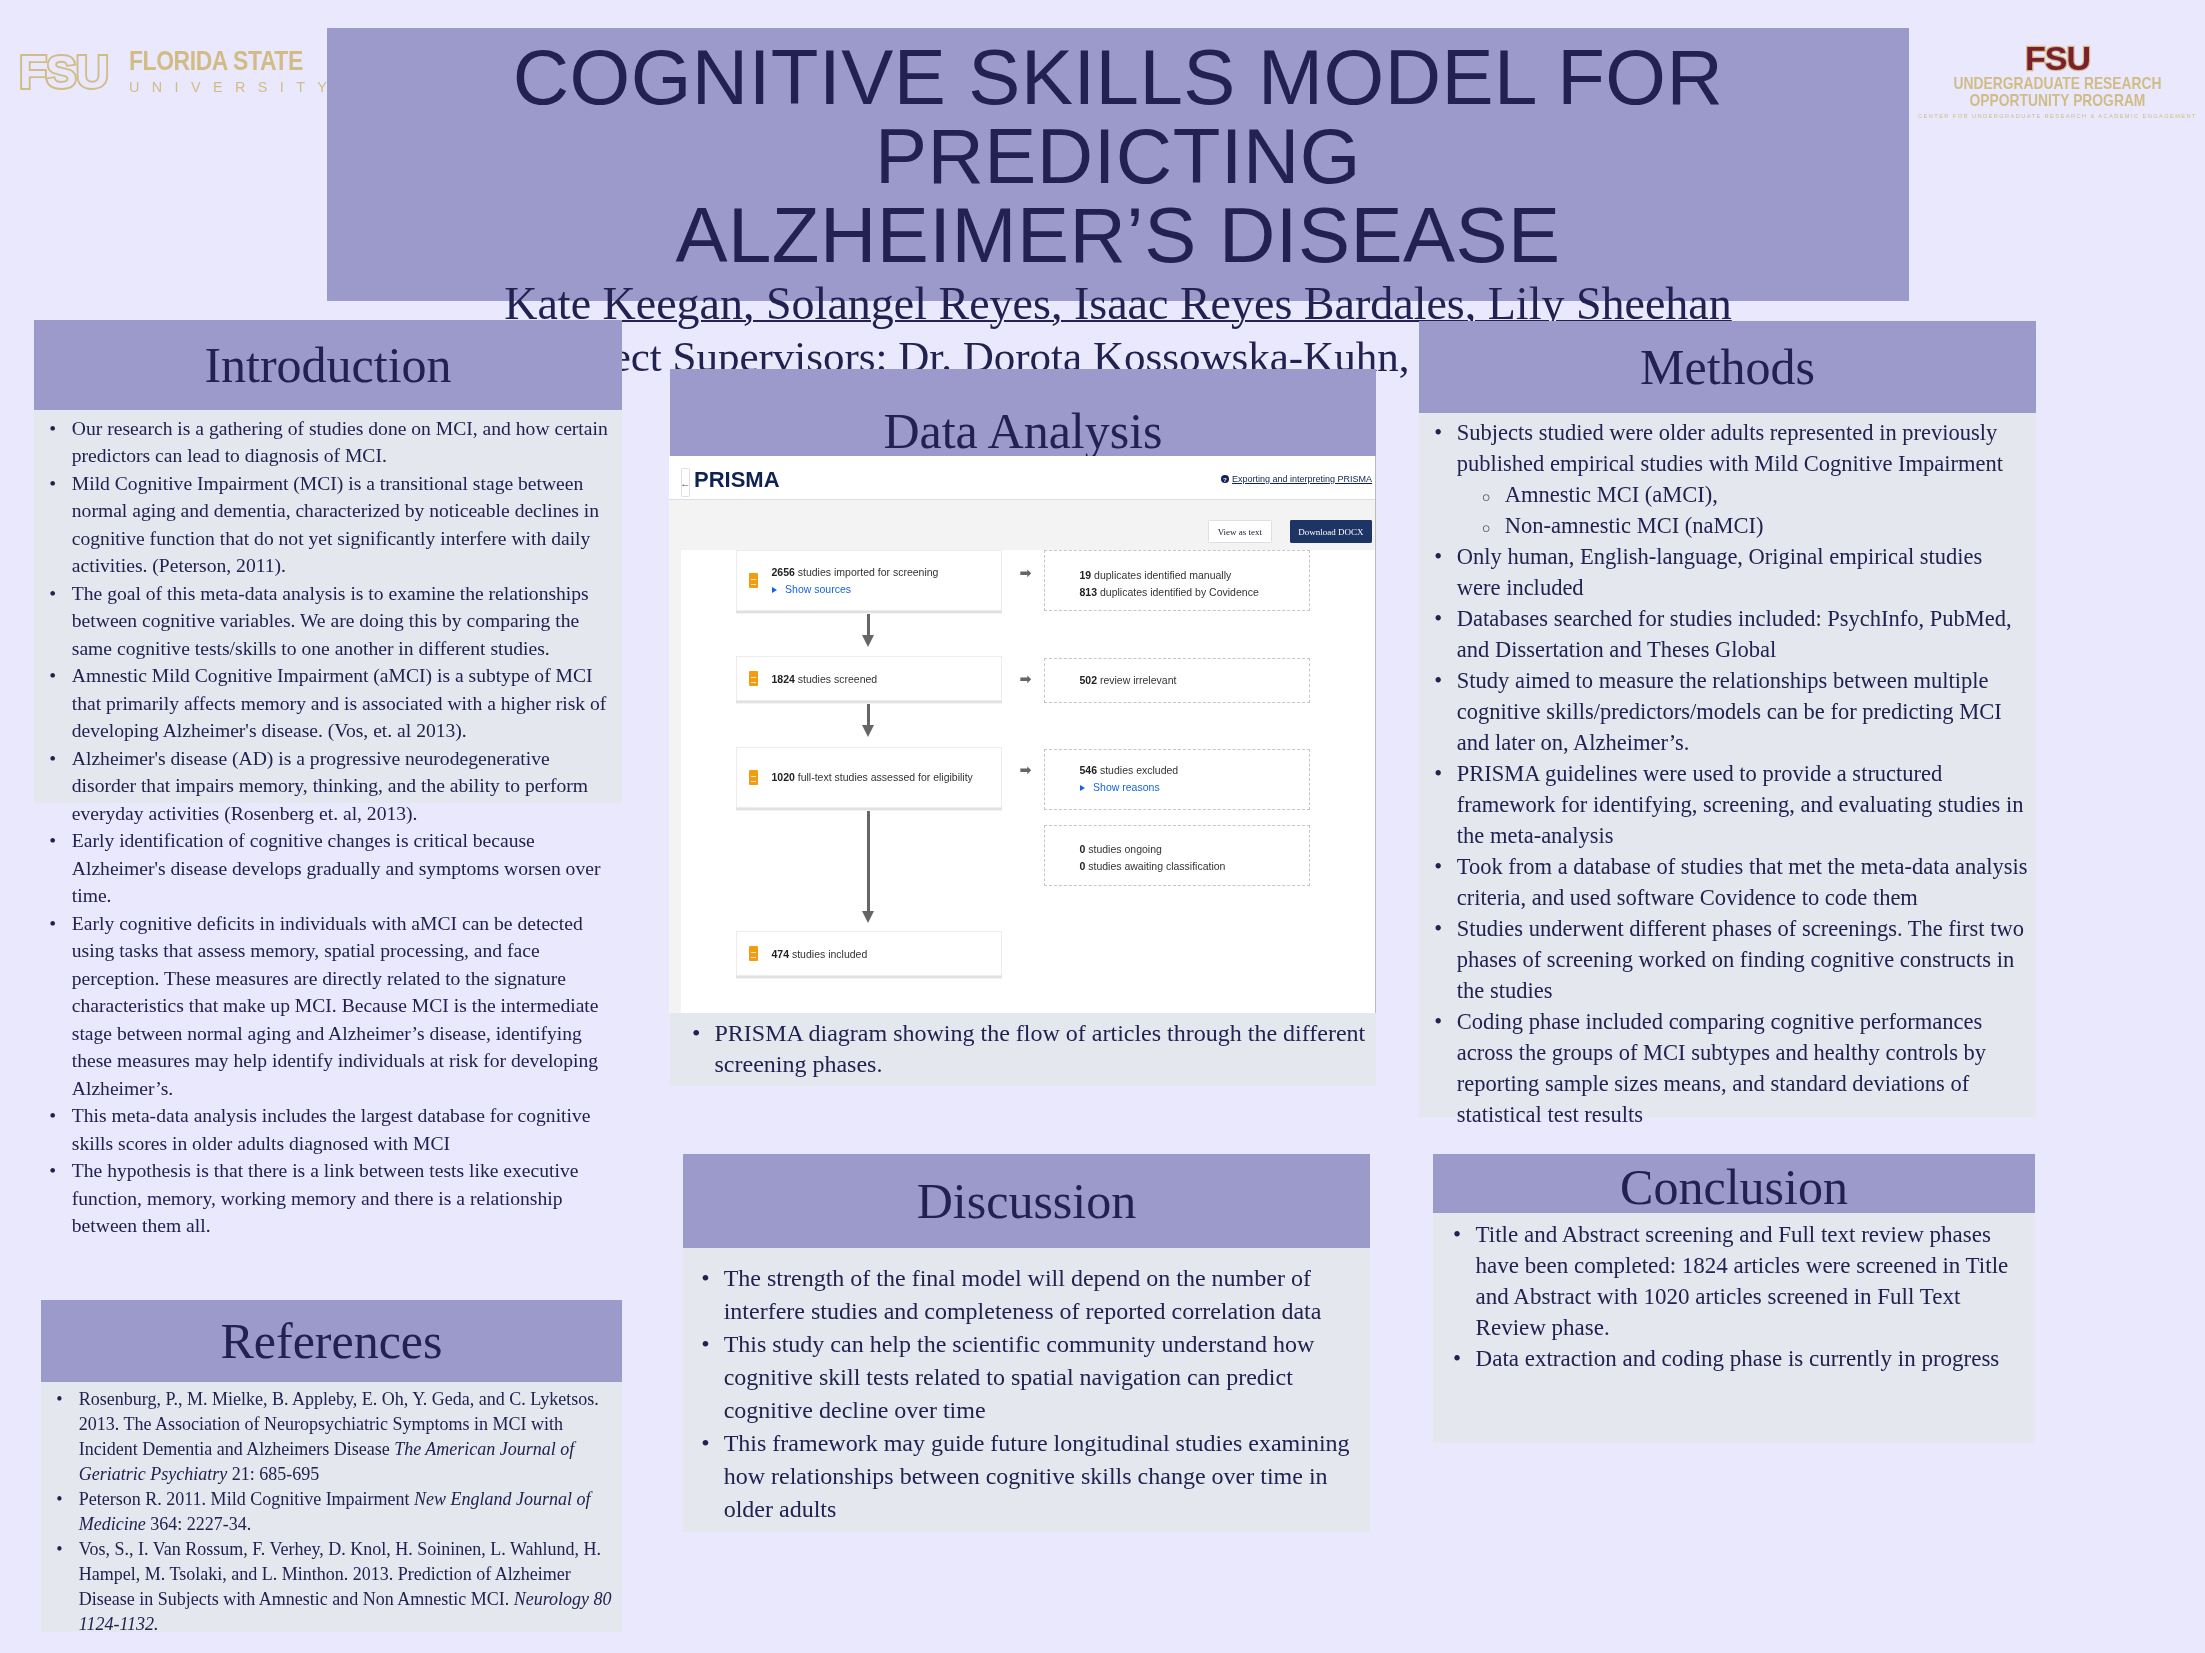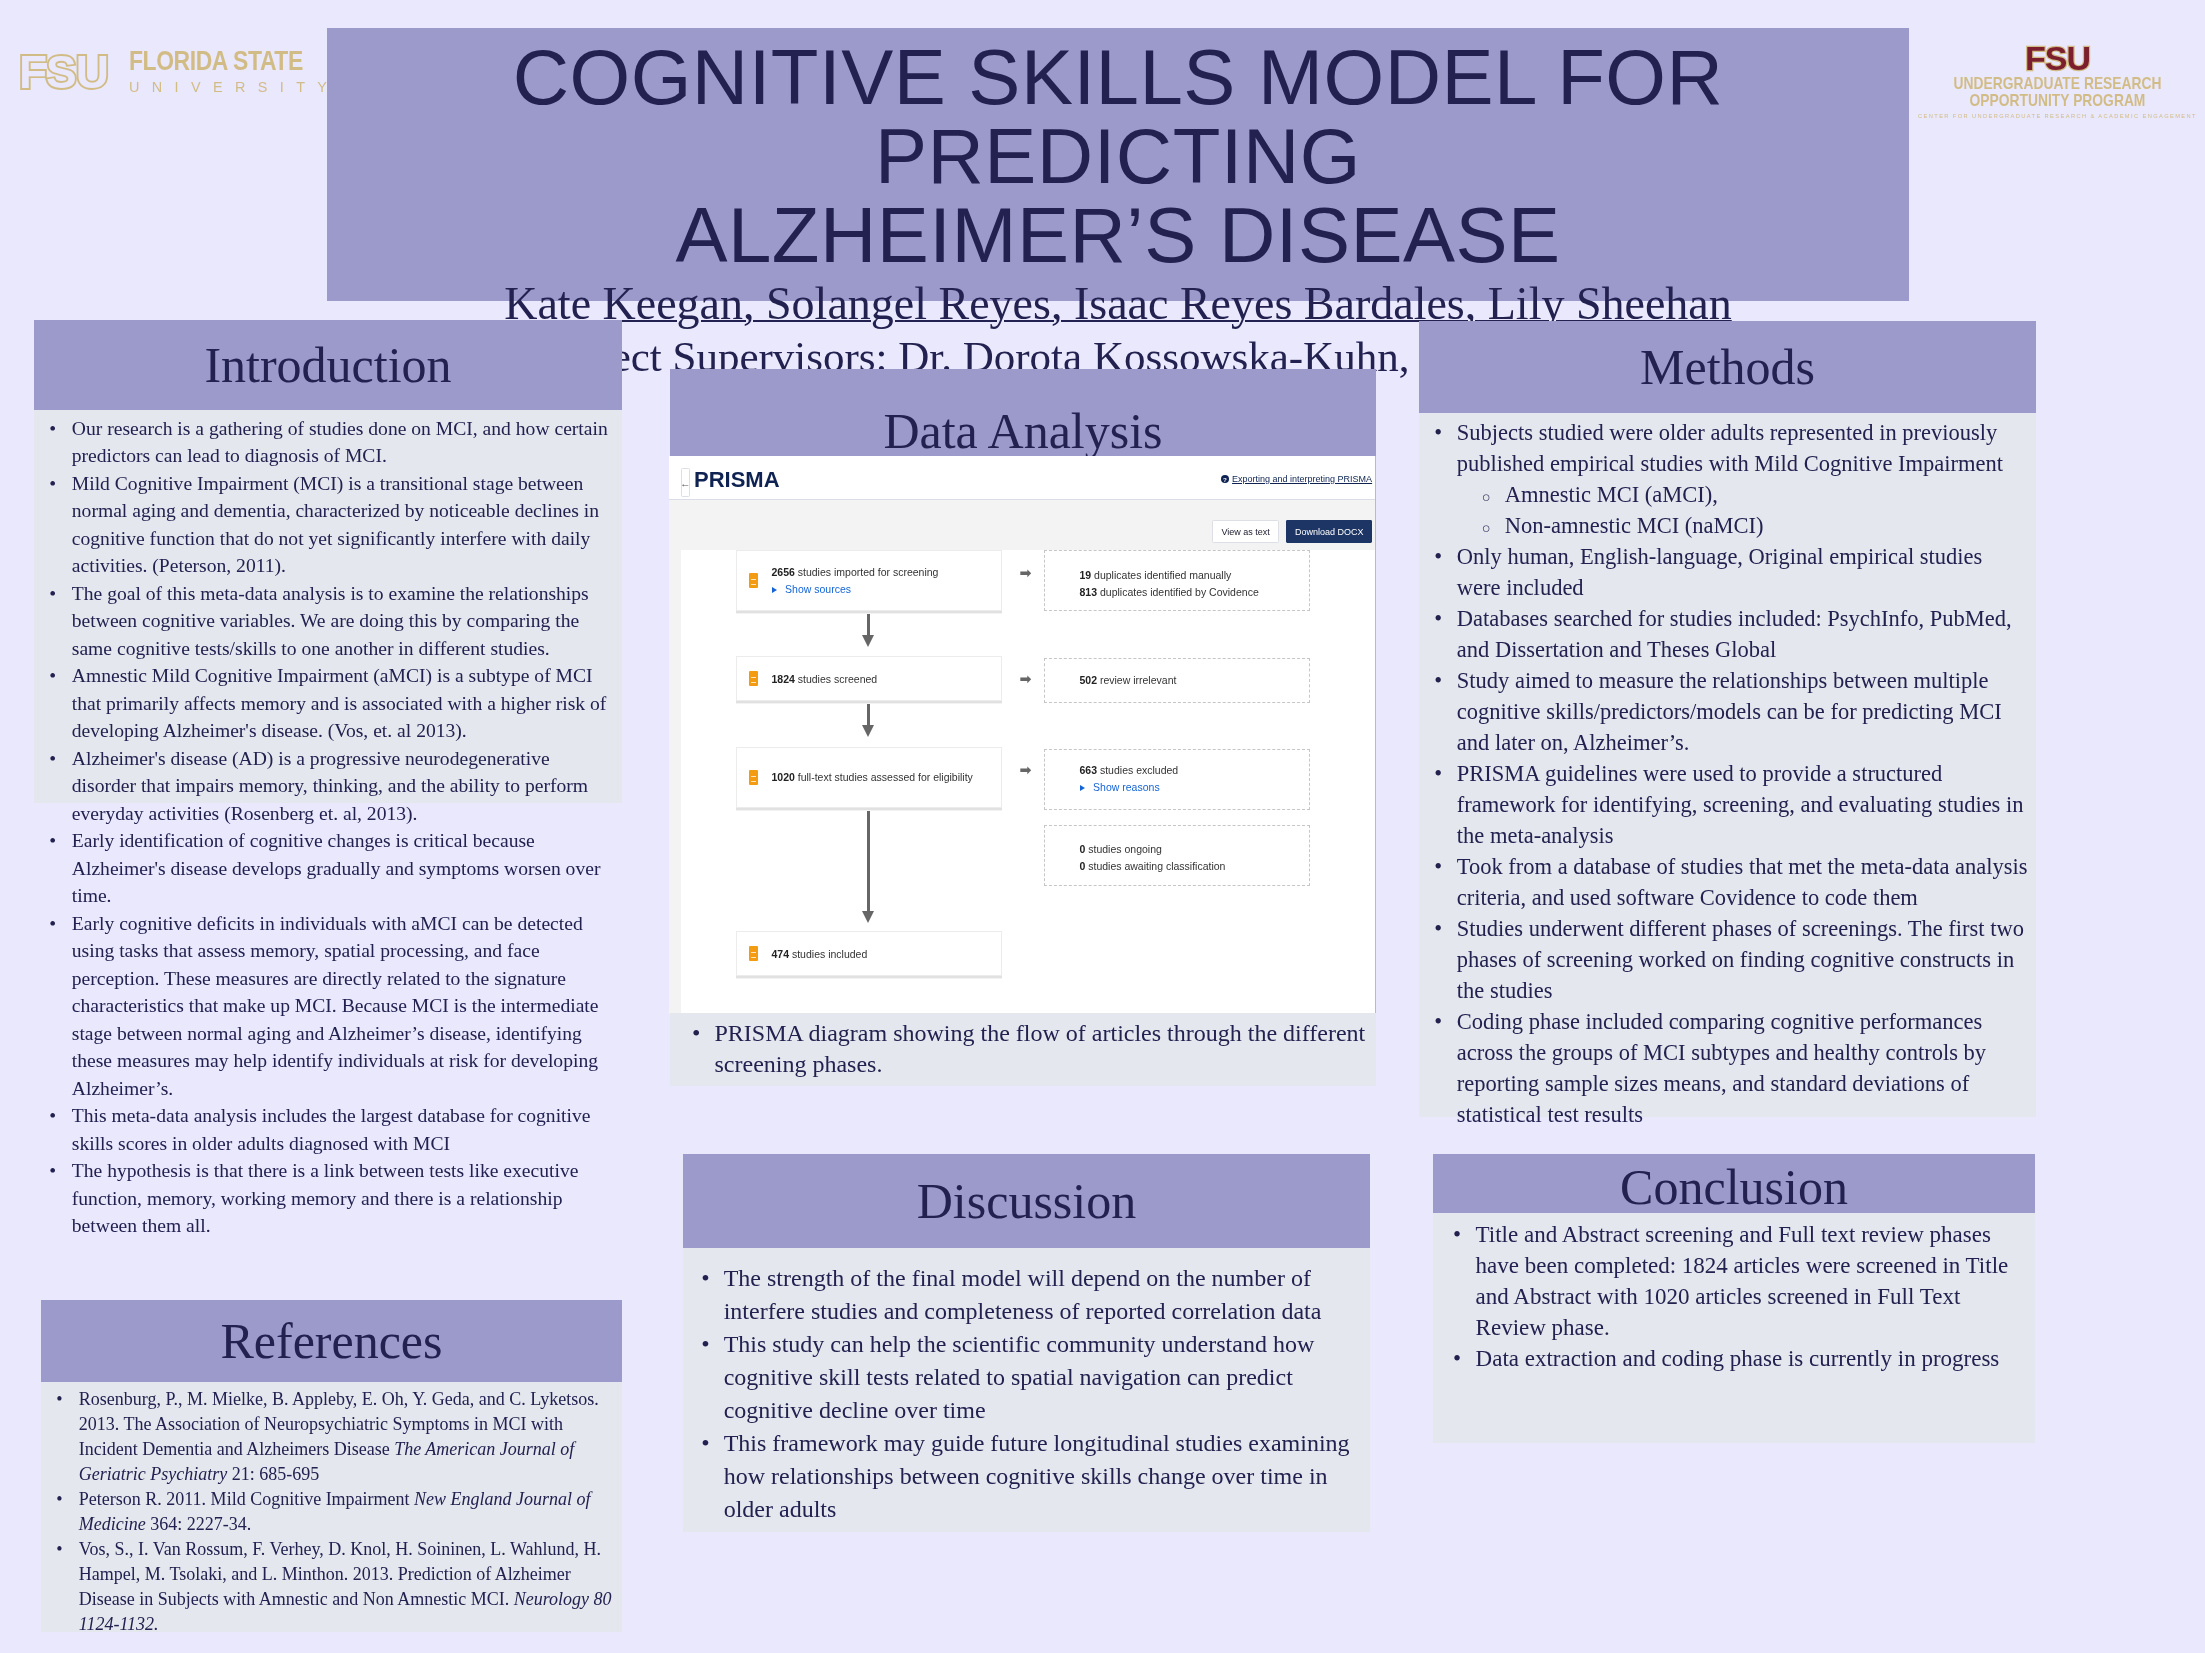--- a/index.html
+++ b/index.html
@@ -49,21 +49,21 @@
   .caption-body { font-size: 24px; line-height: 31px; padding: 4.8px 9.6px 6.7px 11.5px; }
 
   
   .prisma { left: 669px; top: 456px; width: 707px; height: 558px; background: #f3f3f3; font-family: "Liberation Sans", "DejaVu Sans", sans-serif; overflow: hidden; border-right: 1px solid #bbb; }
   .pr-top { height: 44px; background: #fff; border-bottom: 1px solid #dadde6; position: relative; }
   .pr-back { position: absolute; left: 11.5px; top: 12.4px; width: 9.6px; height: 29px; border: 0.5px solid #dcdfe6; border-radius: 1.4px; background: #fff; color: #555; font-size: 10.5px; display: flex; align-items: center; justify-content: center; }
   .pr-title { position: absolute; left: 25px; top: 10.5px; font-size: 22px; font-weight: 700; color: #0e2352; }
   .pr-help { position: absolute; right: 2.9px; top: 18px; font-size: 9px; color: #0e2352; display: flex; align-items: center; gap: 2.9px; }
   .pr-help .q { width: 8.6px; height: 8.6px; border-radius: 50%; background: #0e2352; color: #fff; font-size: 6.2px; font-weight: 700; display: flex; align-items: center; justify-content: center; }
   .pr-help a { color: #0e2352; text-decoration: underline; }
-  .pr-btns { position: absolute; right: 2.9px; top: 64px; display: flex; gap: 7px; }
+  .pr-btns { position: absolute; right: 2.9px; top: 64px; display: flex; gap: 18px; font-family: Liberation Serif, serif; }
   .pr-btn { height: 23px; padding: 0 8.6px; display: flex; align-items: center; font-size: 9px; border-radius: 1.4px; }
   .pr-btn.light { background: #fff; border: 0.5px solid #dcdfe6; color: #1a1a2e; }
   .pr-btn.dark { background: #1c3564; color: #fff; }
 
   .pr-canvas { position: absolute; left: 11.5px; top: 94px; width: 695px; height: 479px; background: #fff; }
   .pbox { position: absolute; background: #fff; border: 0.5px solid #ececec; box-shadow: 0 2.4px 0 #e1e1e1; font-size: 10.5px; color: #333; display: flex; align-items: center; }
   .pbox .doc { position: absolute; left: 12.4px; width: 9.6px; height: 14.4px; background: #f39c12; border-radius: 1px; }
   .pbox .doc::after { content: ""; position: absolute; left: 2.4px; top: 5.3px; width: 4.8px; height: 4.8px; border-top: 1px solid #fde7c2; border-bottom: 1px solid #fde7c2; }
   .pbox .txt { position: absolute; left: 35px; right: 4.8px; }
   .rbox { position: absolute; background: #fff; border: 0.5px dashed #c6c6c6; font-size: 10.5px; color: #333; }
@@ -194,21 +194,21 @@
       <div class="txt" style="top:16.3px; line-height:16.3px;">
         <div><b class="num">19</b><span> duplicates identified manually</span></div>
         <div><b class="num">813</b><span> duplicates identified by Covidence</span></div>
       </div>
     </div>
     <div class="rbox" style="left:363px; top:108px; width:266px; height:45px;">
       <div class="txt" style="top:15.3px;"><b class="num">502</b><span> review irrelevant</span></div>
     </div>
     <div class="rbox" style="left:363px; top:199px; width:266px; height:61px;">
       <div class="txt" style="top:14.4px;">
-        <div><b class="num">663</b><span> studies excluded</span></div>
+        <div><b class="num">546</b><span> studies excluded</span></div>
         <span class="link"><span class="tri"></span><span>Show reasons</span></span>
       </div>
     </div>
     <div class="rbox" style="left:363px; top:275px; width:266px; height:61px;">
       <div class="txt" style="top:15.3px; line-height:16.3px;">
         <div><b class="num">0</b><span> studies ongoing</span></div>
         <div><b class="num">0</b><span> studies awaiting classification</span></div>
       </div>
     </div>
   </div>

